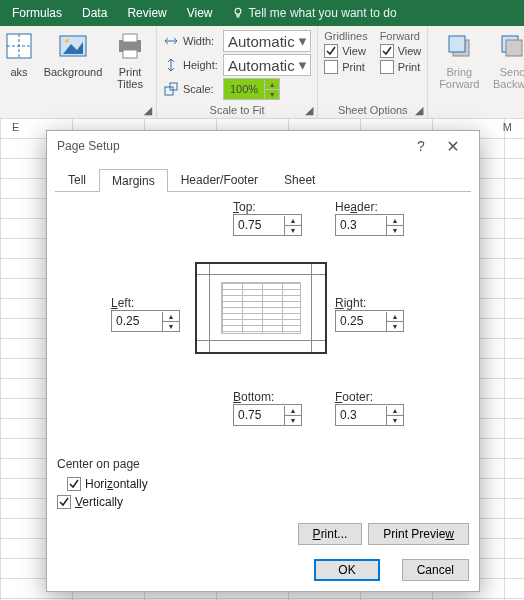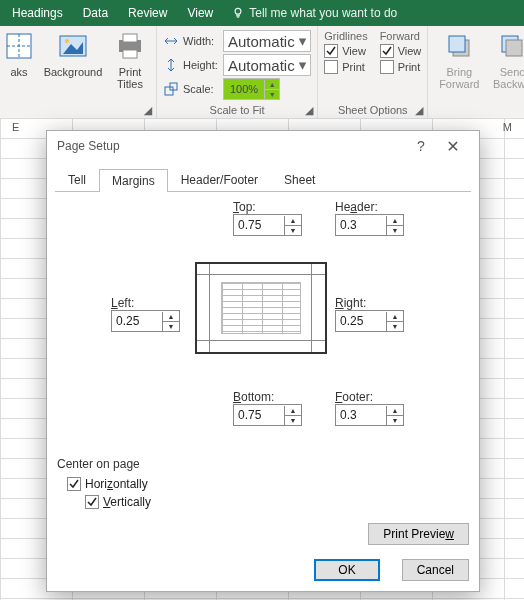--- a/index.html
+++ b/index.html
@@ -73,21 +73,21 @@
   .dbtns2{position:absolute;left:0;right:0;bottom:10px;display:flex;justify-content:flex-end;gap:22px;padding:0 10px}
   .wbtn{border:1px solid #adadad;background:#e1e1e1;padding:3px 14px;font-size:12px;cursor:pointer}
   .wbtn.primary{border:2px solid #0078d7;padding:2px 22px}
   .und{text-decoration:underline;text-underline-offset:1px}
 </style>
 </head>
 <body>
 <div class="app">
 
 <div class="ribbon-tabs">
-  <div class="tab">Headings</div>
+  <div class="tab">Formulas</div>
   <div class="tab">Data</div>
   <div class="tab">Review</div>
   <div class="tab">View</div>
   <div class="tell-me">
     <svg class="bulb" viewBox="0 0 24 24" fill="none" stroke="#fff" stroke-width="2">
           <circle cx="12" cy="9" r="5"></circle>
           <path d="M10 14v3h4v-3"></path>
           <path d="M10 19h4"></path>
         </svg>
     <span>Tell me what you want to do</span>
@@ -328,32 +328,33 @@
     <div class="center-sec">
       <div class="mlabel" style="margin-bottom:6px">Center on page</div>
       <label class="chk" style="margin-left:10px;margin-bottom:4px">
         <span class="cbox checked">
               <svg viewBox="0 0 10 10">
                 <path d="M1 5l3 3 5-7" stroke="#222" fill="none" stroke-width="1.5"></path>
               </svg>
             </span>
         <span>Hori<span class="und">z</span>ontally</span>
       </label>
-      <label class="chk" style="margin-left:28px">
+      <label class="chk" style="margin-left:0">
         <span class="cbox checked">
               <svg viewBox="0 0 10 10">
                 <path d="M1 5l3 3 5-7" stroke="#222" fill="none" stroke-width="1.5"></path>
               </svg>
             </span>
         <span><span class="und">V</span>ertically</span>
       </label>
     </div>
   </div>
 
   <div class="dbtns1">
+    <button class="wbtn"><span class="und">P</span>rint...</button>
     <button class="wbtn">Print Previe<span class="und">w</span></button>
   </div>
   <div class="dbtns2">
     <button class="wbtn primary">OK</button>
     <button class="wbtn">Cancel</button>
   </div>
 </div>
 
 </div>
 

